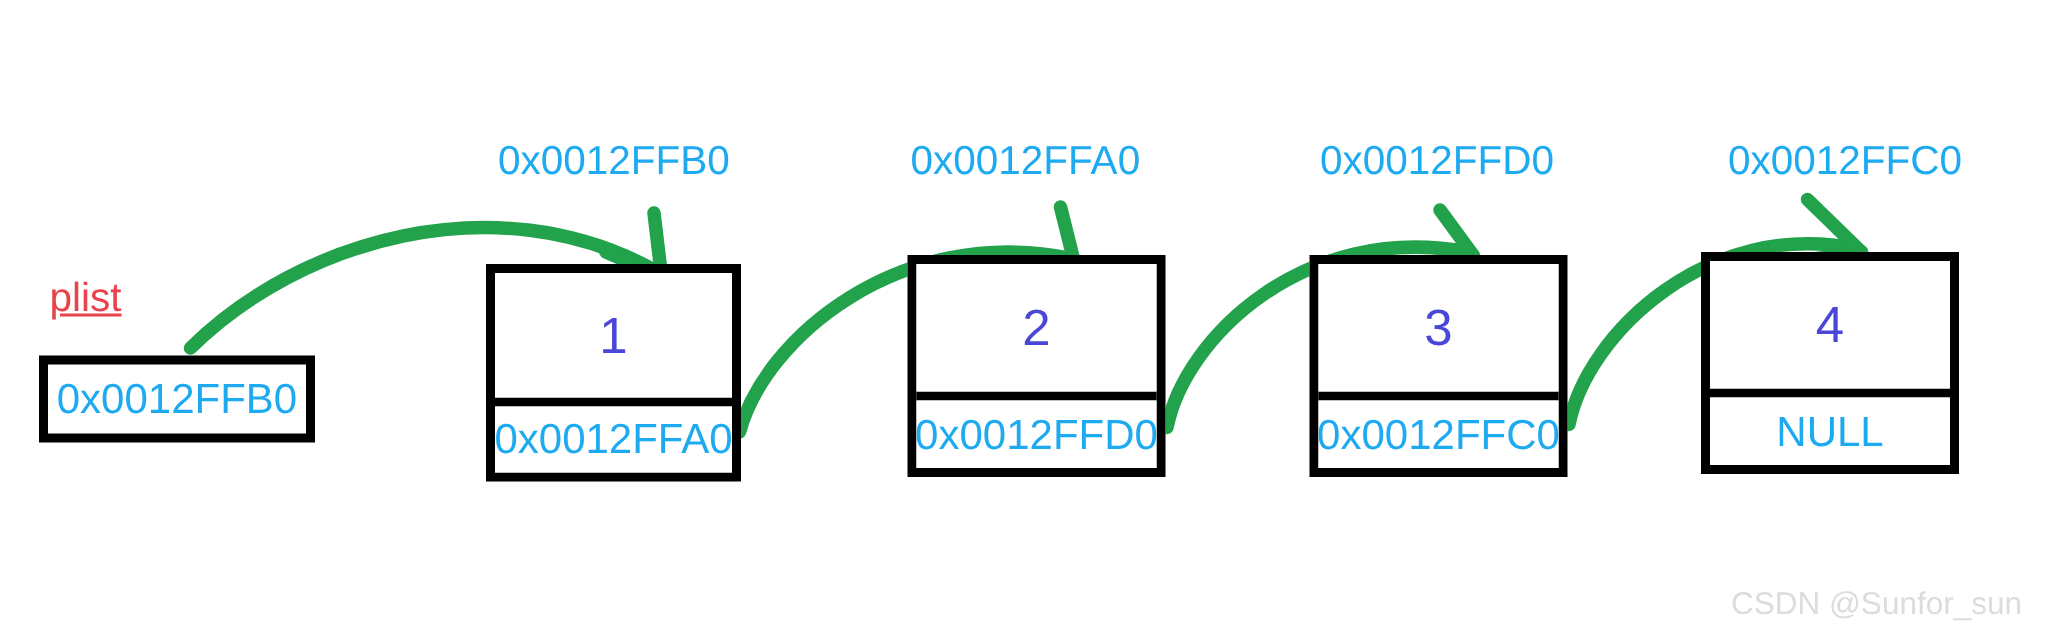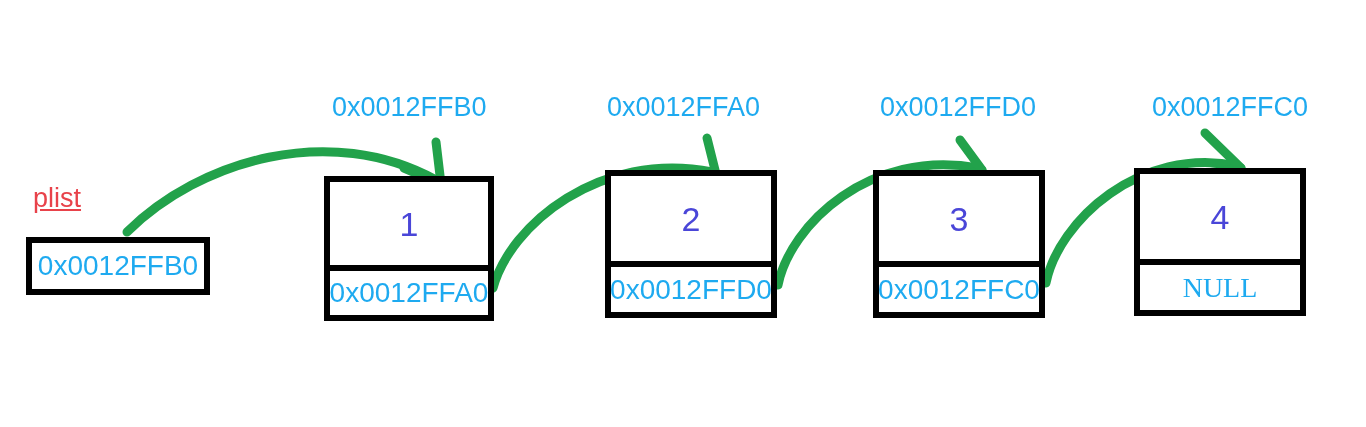--- a/index.html
+++ b/index.html
@@ -98,21 +98,20 @@
     line-height: 1;
   }
   .node .ptr-text {
     font-size: 28px;
     color: #1eaaf0;
     white-space: nowrap;
     line-height: 1;
   }
   .node .ptr-text.null-ptr {
     color: #1eaaf0;
-    font-family: Liberation Serif, serif;
   }
 
   
   .addr-label {
     position: absolute;
     font-size: 27px;
     color: #1eaaf0;
     white-space: nowrap;
     top: 92px;
   }
@@ -198,14 +197,15 @@
   <div class="node" style="left:1134px; top:168px; width:172px; height:148px;">
     <div class="data-cell" style="height:85px;">
       <span class="value">4</span>
     </div>
     <div class="divider"></div>
     <div class="ptr-cell" style="height:45px;">
       <span class="ptr-text null-ptr">NULL</span>
     </div>
   </div>
 
+  <div class="watermark">CSDN @Sunfor_sun</div>
 
 </div>
 
 </body></html>

